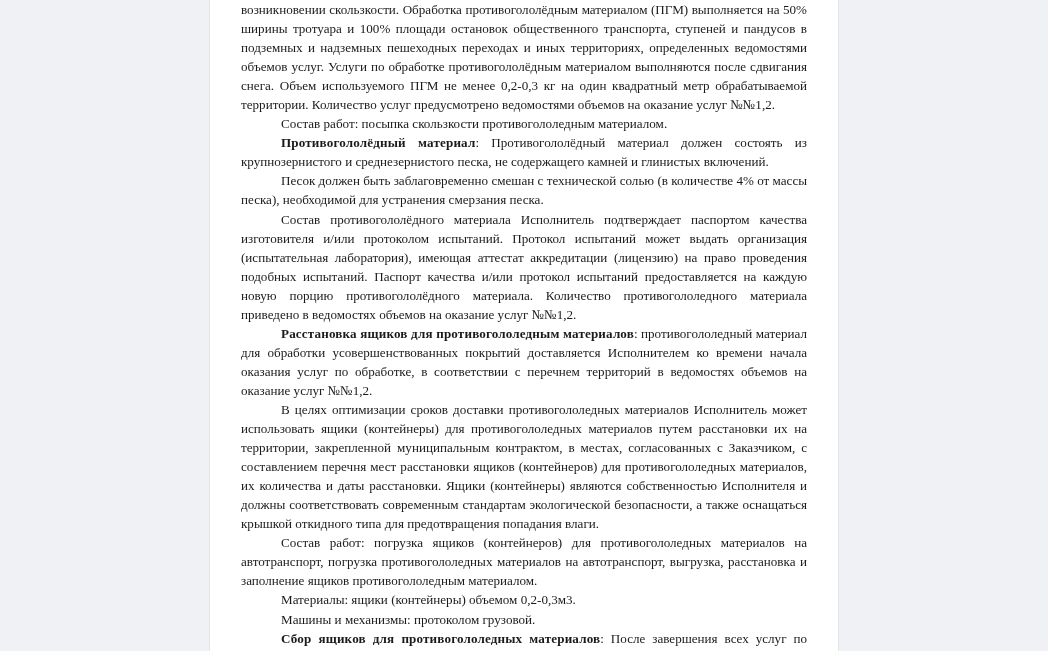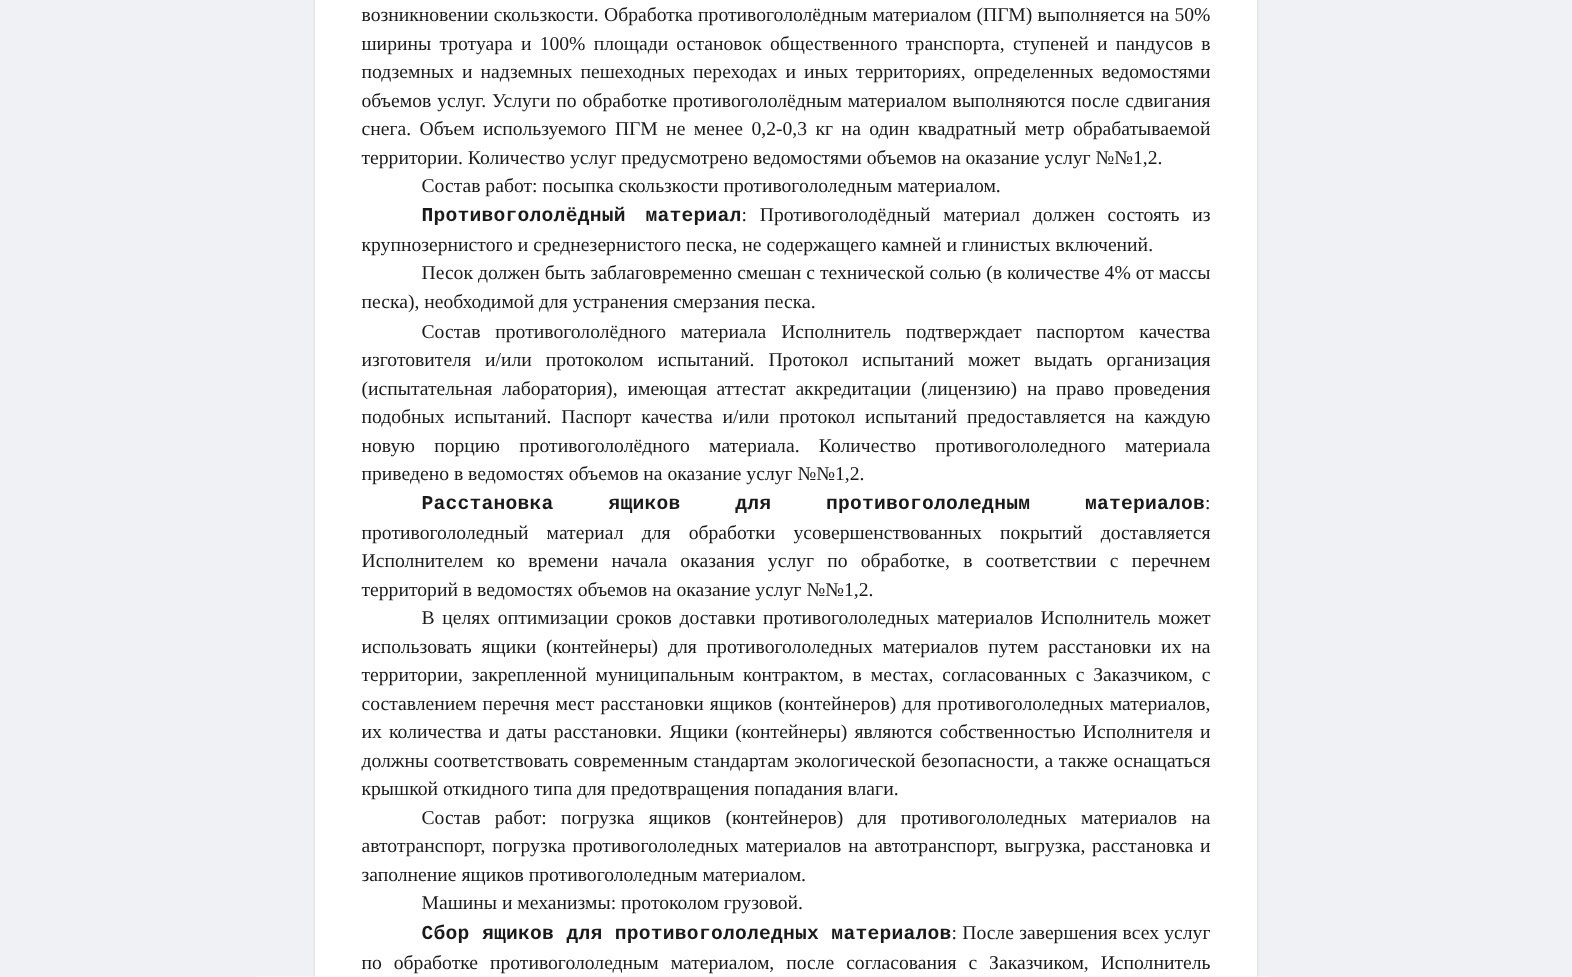--- a/index.html
+++ b/index.html
@@ -42,50 +42,50 @@
     text-indent: 40px;
     hyphens: none;
     word-spacing: 0;
   }
   p.para.cont {
     text-indent: 0;
   }
   b.run-in {
     font-weight: bold;
     letter-spacing: 0.15px;
-    font-family: Liberation Mono, monospace;
   }
   .lead {
     display: inline;
   }
 </style>
 </head>
 <body>
 
 <div id="viewport">
   <div id="page">
     <div id="page-body">
 
       <p class="para cont"><span class="lead">возникновении скользкости. Обработка противогололёдным материалом (ПГМ) выполняется на 50% ширины тротуара и 100% площади остановок общественного транспорта, ступеней и пандусов в подземных и надземных пешеходных переходах и иных территориях, определенных ведомостями объемов услуг. Услуги по обработке противогололёдным материалом выполняются после сдвигания снега. Объем используемого ПГМ не менее 0,2-0,3 кг на один квадратный метр обрабатываемой территории. Количество услуг предусмотрено ведомостями объемов на оказание услуг №№1,2.</span></p>
 
       <p class="para"><span class="lead">Состав работ: посыпка скользкости противогололедным материалом.</span></p>
 
 
-      <p class="para"><b class="run-in">Противогололёдный материал</b><span class="lead">: Противоголодёдный материал должен состоять из крупнозернистого и среднезернистого песка, не содержащего камней и глинистых включений.</span></p>
+      <p class="para"><b class="run-in">Противогололёдный материал</b><span class="lead">: Противогололёдный материал должен состоять из крупнозернистого и среднезернистого песка, не содержащего камней и глинистых включений.</span></p>
 
       <p class="para"><span class="lead">Песок должен быть заблаговременно смешан с технической солью (в количестве 4% от массы песка), необходимой для устранения смерзания песка.</span></p>
 
       <p class="para"><span class="lead">Состав противогололёдного материала Исполнитель подтверждает паспортом качества изготовителя и/или протоколом испытаний. Протокол испытаний может выдать организация (испытательная лаборатория), имеющая аттестат аккредитации (лицензию) на право проведения подобных испытаний. Паспорт качества и/или протокол испытаний предоставляется на каждую новую порцию противогололёдного материала. Количество противогололедного материала приведено в ведомостях объемов на оказание услуг №№1,2.</span></p>
 
       <p class="para"><b class="run-in">Расстановка ящиков для противогололедным материалов</b><span class="lead">: противогололедный материал для обработки усовершенствованных покрытий доставляется Исполнителем ко времени начала оказания услуг по обработке, в соответствии с перечнем территорий в ведомостях объемов на оказание услуг №№1,2.</span></p>
 
       <p class="para"><span class="lead">В целях оптимизации сроков доставки противогололедных материалов Исполнитель может использовать ящики (контейнеры) для противогололедных материалов путем расстановки их на территории, закрепленной муниципальным контрактом, в местах, согласованных с Заказчиком, с составлением перечня мест расстановки ящиков (контейнеров) для противогололедных материалов, их количества и даты расстановки. Ящики (контейнеры) являются собственностью Исполнителя и должны соответствовать современным стандартам экологической безопасности, а также оснащаться крышкой откидного типа для предотвращения попадания влаги.</span></p>
 
       <p class="para"><span class="lead">Состав работ: погрузка ящиков (контейнеров) для противогололедных материалов на автотранспорт, погрузка противогололедных материалов на автотранспорт, выгрузка, расстановка и заполнение ящиков противогололедным материалом.</span></p>
 
+      <p class="para"><span class="lead">Материалы: ящики (контейнеры) объемом 0,2-0,3м3.</span></p>
 
       <p class="para"><span class="lead">Машины и механизмы: протоколом грузовой.</span></p>
 
       <p class="para"><b class="run-in">Сбор ящиков для противогололедных материалов</b><span class="lead">: После завершения всех услуг по обработке противогололедным материалом, после согласования с Заказчиком, Исполнитель выполняет сбор ящиков (контейнеров) для противогололедных материалов с составлением перечня мест сбора ящиков (контейнеров) для противогололедных материалов, их количества и даты сбора.</span></p>
 
     </div>
   </div>
 </div>
 
 </body></html>

